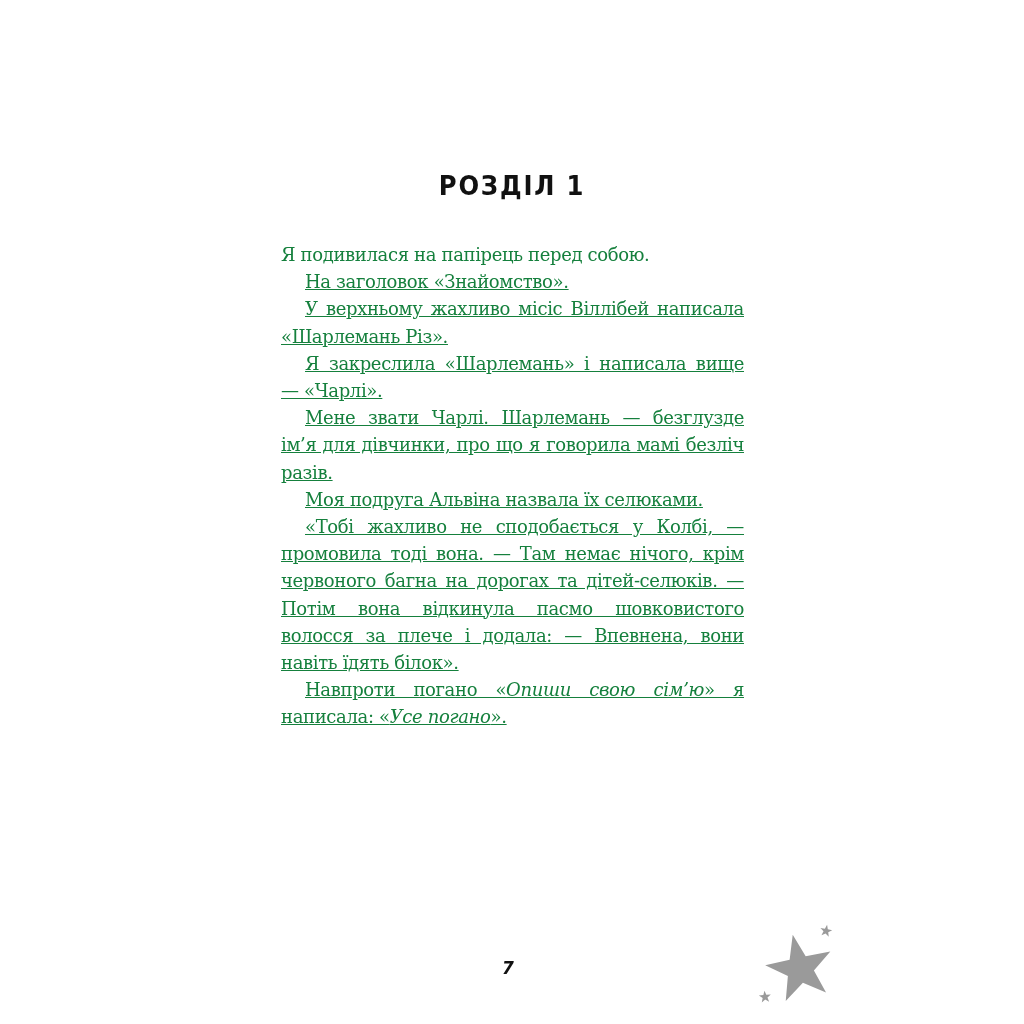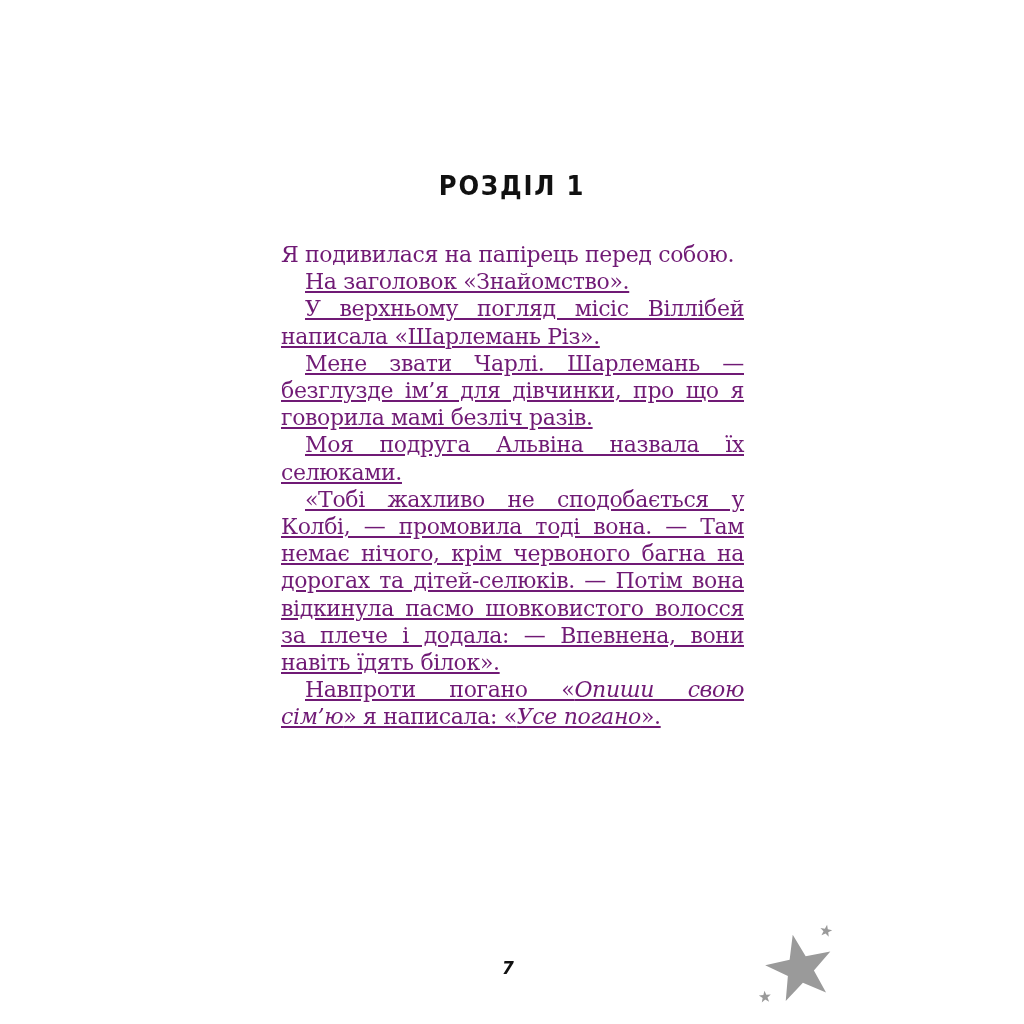--- a/index.html
+++ b/index.html
@@ -5,43 +5,44 @@
   html, body { margin:0; padding:0; background:#ffffff; }
   body { width:1024px; height:1024px; position:relative; overflow:hidden; }
   .page { position:absolute; left:0; top:0; width:954px; height:1024px; background:#fff; }
   .chapter-title {
     position:absolute; left:0; width:1024px; top:170px; text-align:center;
     font-family:"DejaVu Sans", sans-serif; font-weight:bold; font-size:27px;
     letter-spacing:2px; color:#111; transform:scaleX(0.9);
   }
   .body-text {
     position:absolute; left:281px; top:241px; width:463px;
-    font-family:"DejaVu Serif", serif; font-size:22px; line-height:27.2px;
-    color:#701a75; letter-spacing:-0.35px;
+    font-family:"DejaVu Serif", serif; font-size:18px; line-height:27.2px;
+    color:#15803d; letter-spacing:-0.35px;
   }
   .body-text p { margin:0; text-align:justify; text-align-last:left; text-indent:0; }
   .body-text p.indent { text-indent:24px;text-decoration:underline; }
   .body-text p.first { text-indent:0; }
   .body-text em { font-style:italic;margin-top:8px; }
   .page-number {
     position:absolute; left:502px; top:958px; font-family:"DejaVu Sans", sans-serif;
     font-weight:bold; font-style:italic; font-size:17px; color:#111;
   }
   .stars { position:absolute; left:750px; top:915px; width:100px; height:100px; }
 </style>
 </head>
 <body>
 
 <div class="page">
   <div class="chapter-title">РОЗДІЛ 1</div>
 
   <div class="body-text">
     <p class="first">Я подивилася на папірець перед собою.</p>
     <p class="indent">На заголовок «Знайомство».</p>
-    <p class="indent">У верхньому погляд місіс Віллібей написала «Шарлемань Різ».</p>
+    <p class="indent">У верхньому жахливо місіс Віллібей написала «Шарлемань Різ».</p>
+    <p class="indent">Я закреслила «Шарлемань» і написала вище — «Чарлі».</p>
     <p class="indent">Мене звати Чарлі. Шарлемань — безглузде ім’я для дівчинки, про що я говорила мамі безліч разів.</p>
     <p class="indent">Моя подруга Альвіна назвала їх селюками.</p>
     <p class="indent">«Тобі жахливо не сподобається у Колбі, — промовила тоді вона. — Там немає нічого, крім червоного багна на дорогах та дітей-селюків. — Потім вона відкинула пасмо шовковистого волосся за плече і додала: — Впевнена, вони навіть їдять білок».</p>
     <p class="indent"><span>Навпроти погано «</span><em>Опиши свою сім’ю</em><span>» я написала: «</span><em>Усе погано</em><span>».</span></p>
   </div>
 
   <div class="page-number">7</div>
 
   <svg class="stars" viewBox="0 0 100 100" width="100" height="100">
     <g fill="#9a9a9a">

